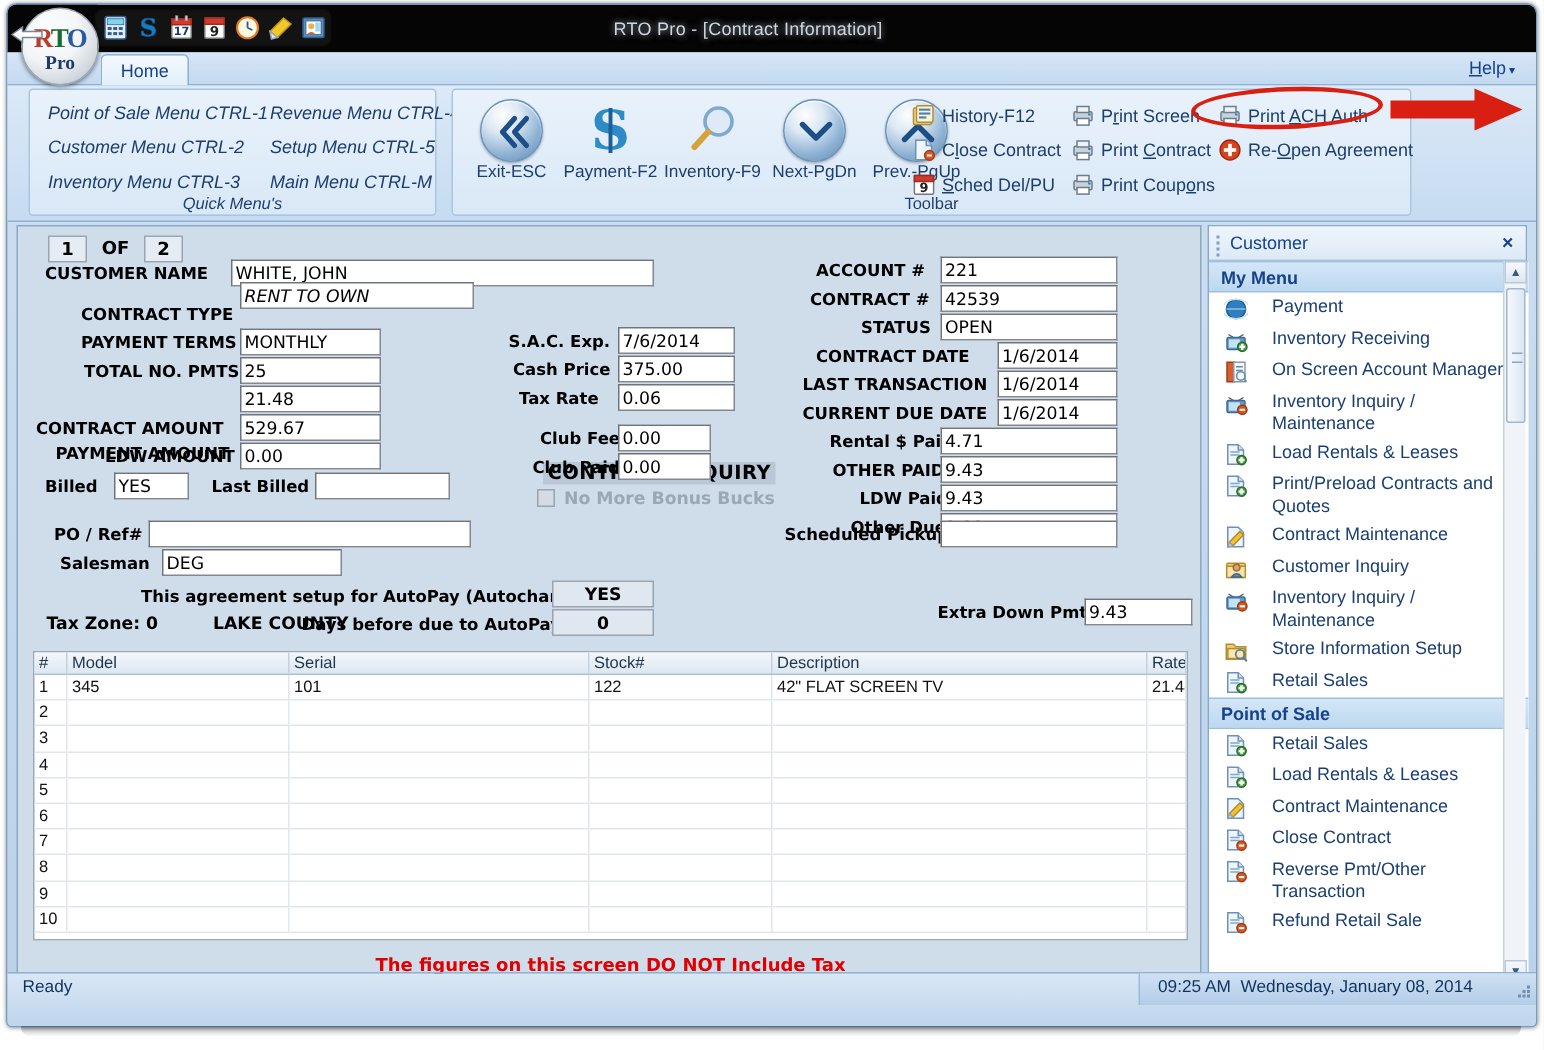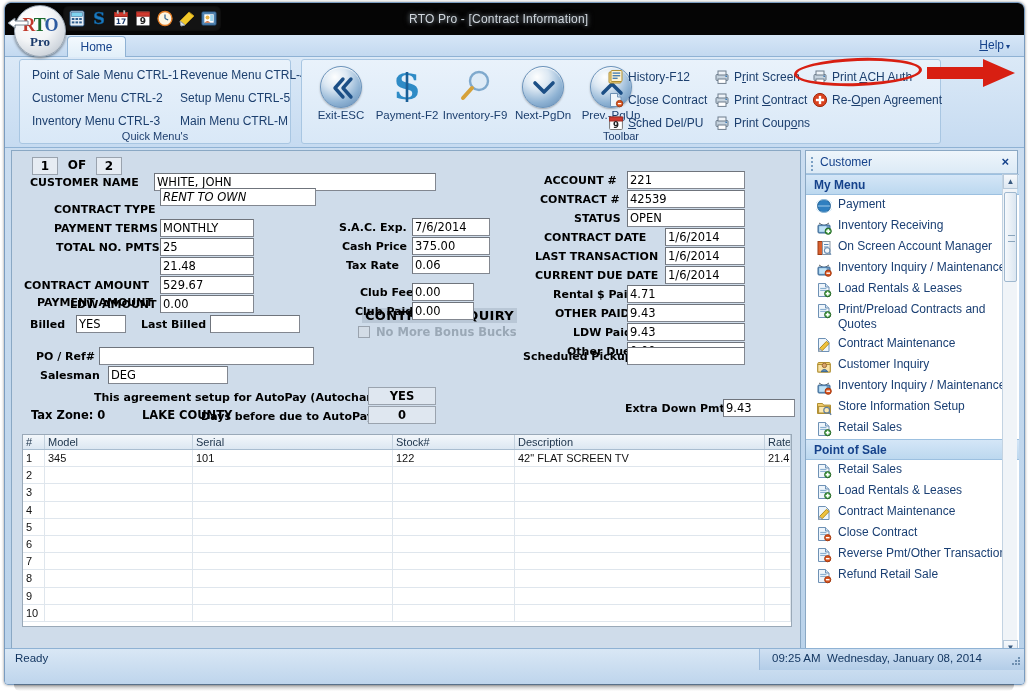--- a/index.html
+++ b/index.html
@@ -107,21 +107,21 @@
   .rgroup {
     position: absolute; top: 2px; height: 85px;
     background: linear-gradient(#e9f2fb, #d9e8f7);
     border: 1px solid #a8c6e2;
     border-radius: 3px;
   }
   .rgroup-title {
     position: absolute; bottom: 1px; left: 0; width: 100%;
     text-align: center; font-size: 11px; color: #1f3f6e;
   }
-  #group-quick { left: 14px; width: 272px; }
+  #group-quick { left: 14px; width: 272px; font-style: italic; }
   #group-toolbar { left: 296px; width: 640px; }
 
   .qm-item {
     position: absolute; font-size: 12px; color: #1c3f6e; white-space: nowrap; cursor: pointer;
   }
 
   
   .bigbtn { position: absolute; top: 6px; width: 66px; text-align: center; cursor: pointer;}
   .bigcircle {
     width: 42px; height: 42px; border-radius: 50%;
@@ -256,21 +256,21 @@
     position: absolute; left: 0; top: 23px; width: 213px; height: 481px;
     background: #ffffff; overflow: hidden;
   }
   .tb-section {
     height: 21px; line-height: 21px; padding-left: 8px;
     font-size: 12px; font-weight: bold; color: #15428b;
     background: linear-gradient(#d4e6f7, #bcd8ef);
     border-top: 1px solid #9cc0e0; border-bottom: 1px solid #9cc0e0;
   }
   .tb-item {
-    display: flex; align-items: flex-start; gap: 6px; padding: 2px 6px 2px 10px;
+    display: flex; align-items: flex-start; gap: 16px; padding: 2px 6px 2px 10px;
     font-size: 12px; color: #1a3f73; cursor: pointer; line-height: 15px;
   }
   .tb-item .ico { flex: 0 0 16px; width: 16px; height: 16px; margin-top: 1px; }
   .tb-scroll {
     position: absolute; right: 0; top: 23px; width: 15px; height: 481px;
     background: #f0f4f8; border-left: 1px solid #c3d3e2;
   }
   .sb-arrow {
     position: absolute; left: 0; width: 15px; height: 15px;
     background: linear-gradient(#f6f9fc, #dde7f1); border: 1px solid #b7c9da;
@@ -734,20 +734,21 @@
                   <div class="gc col-num">10</div>
                   <div class="gc col-model"></div>
                   <div class="gc col-serial"></div>
                   <div class="gc col-stock"></div>
                   <div class="gc col-desc"></div>
                   <div class="gc col-rate"></div>
                 </div>
               </div>
           </div>
 
+          <div class="warn-text">The figures on this screen DO NOT Include Tax</div>
         </div>
       </div>
 
       <div class="taskbar">
         <div class="tb-header">
           <div class="tb-grip">
               <i></i>
               <i></i>
               <i></i>
               <i></i>

